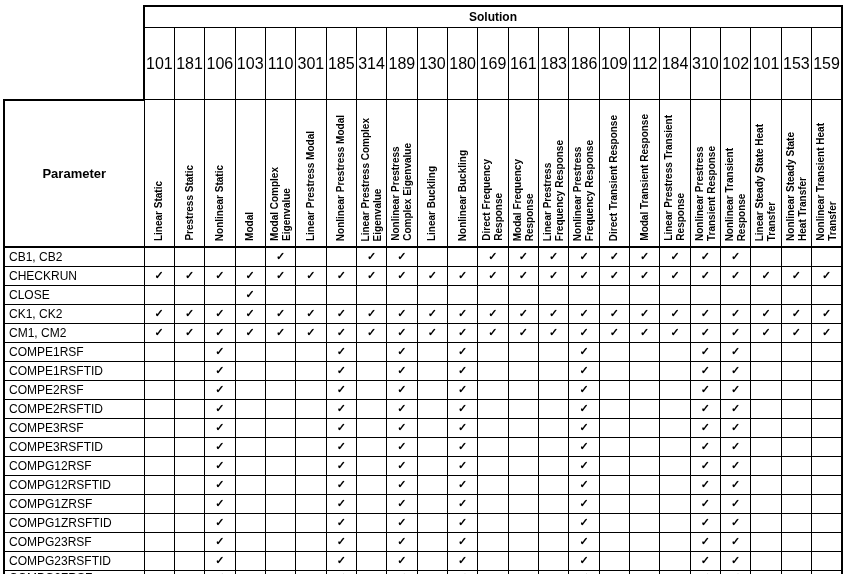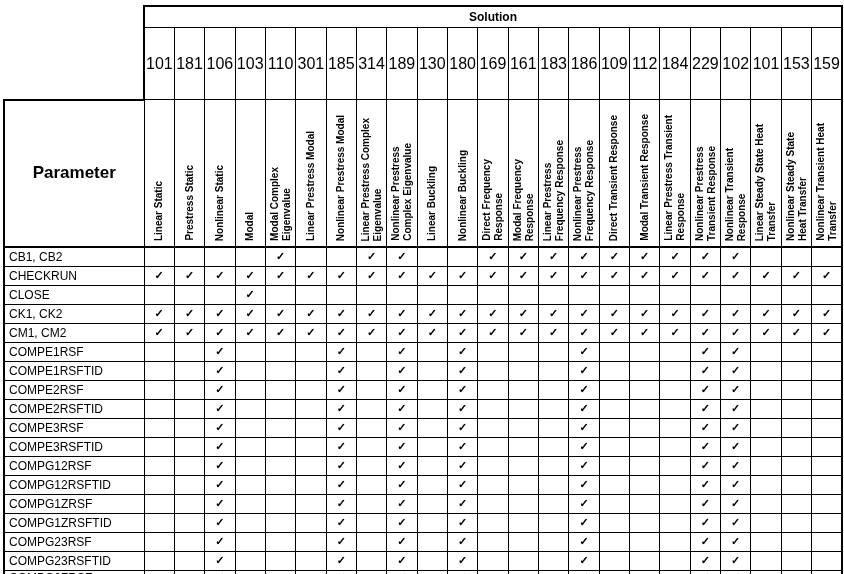--- a/index.html
+++ b/index.html
@@ -29,21 +29,21 @@
     border: 1px solid #000; height: 71px;
     text-align: center; vertical-align: middle;
     font-weight: normal; font-size: 16px;
   }
   tr.r-numbers td:first-child { border-left: 2px solid #000; }
 
   .param-cell {
     border: 1px solid #000;
     border-top: 2px solid #000; border-left: 2px solid #000; border-bottom: 2px solid #000;
     text-align: center; vertical-align: middle;
-    font-weight: bold; font-size: 17px;
+    font-weight: bold; font-size: 13px;
   }
   .vcell {
     border: 1px solid #000; border-bottom: 2px solid #000;
     height: 146px; vertical-align: bottom;
   }
   .vwrap {
     height: 146px; box-sizing: border-box; padding-bottom: 5px;
     display: flex; align-items: flex-end; justify-content: center;
   }
   .vtext {
@@ -113,21 +113,21 @@
           <td class="num">189</td>
           <td class="num">130</td>
           <td class="num">180</td>
           <td class="num">169</td>
           <td class="num">161</td>
           <td class="num">183</td>
           <td class="num">186</td>
           <td class="num">109</td>
           <td class="num">112</td>
           <td class="num">184</td>
-          <td class="num">229</td>
+          <td class="num">310</td>
           <td class="num">102</td>
           <td class="num">101</td>
           <td class="num">153</td>
           <td class="num">159</td>
         </tr>
       <tr class="r-labels" id="labels-row">
         <td class="param-cell">Parameter</td>
       <td class="vcell">
             <div class="vwrap">
               <span class="vtext">Linear Static</span>

